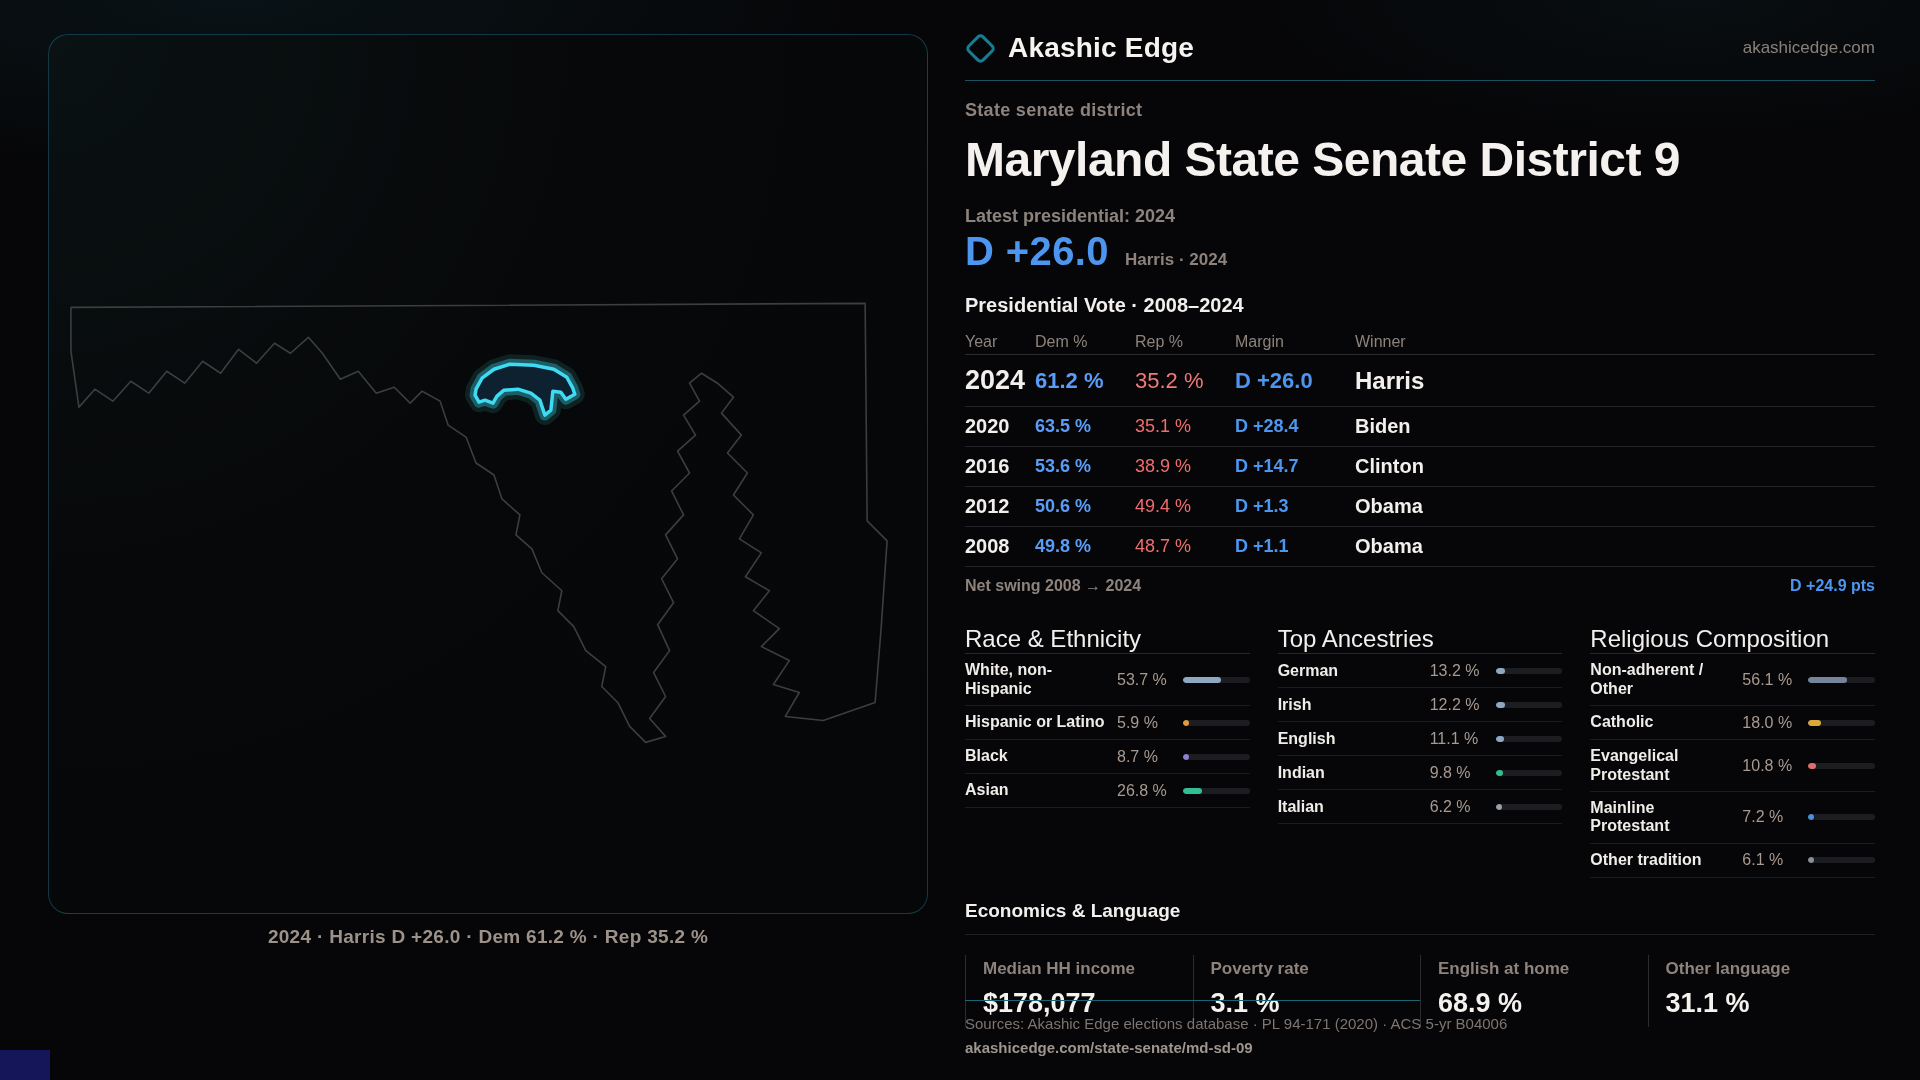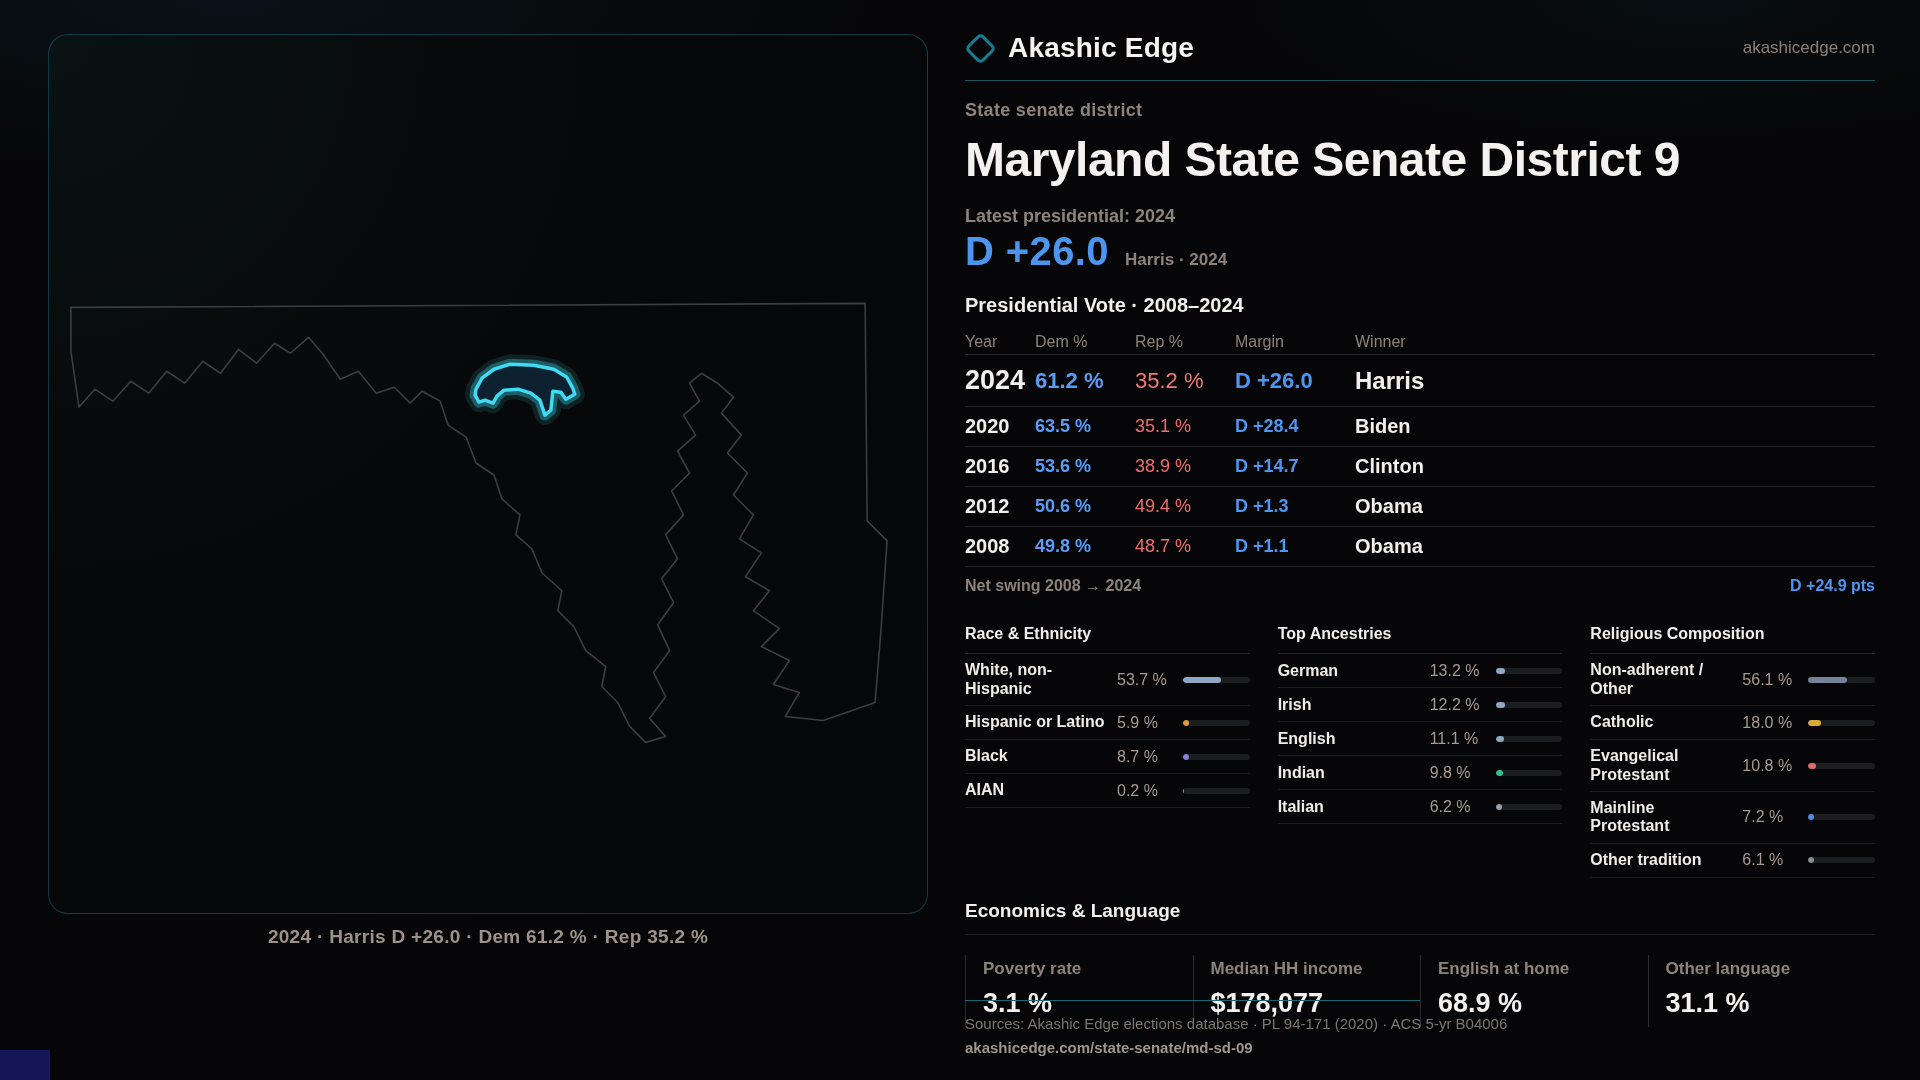--- a/index.html
+++ b/index.html
@@ -77,21 +77,21 @@
   .trow.emph .c-year { font-size:27px; }
   .trow.emph .c-rep  { color:#f07a78; }
   .trow.emph .c-winner { font-size:24px; }
 
   .netswing-row { display:flex; align-items:baseline; margin-top:10px; padding-bottom:14px; }
   .ns-label { color:#8d837c; font-size:16px; font-weight:700; }
   .ns-value { margin-left:auto; color:#4d96f0; font-size:16px; font-weight:700; }
 
   
   .demo-grid { display:grid; grid-template-columns:repeat(3,1fr); gap:28px; margin-top:16px; }
-  .demo-col h3 { font-size:16px; font-weight:700; color:#f2efec; padding-bottom:10px; border-bottom:1px solid #26262b; }
+  .demo-col h3 { font-size:24px; font-weight:400; color:#f2efec; border-bottom:1px solid #26262b; }
   .demo-row {
     display:grid; grid-template-columns:144px 58px 1fr; gap:8px; align-items:center;
     padding:7px 0; border-bottom:1px solid #1c1c20; min-height:34px;
   }
   .demo-label { font-size:16px; font-weight:700; line-height:1.15; color:#f0ede9; }
   .demo-value { font-size:16px; color:#a89a90; }
   .bar-track { height:6px; background:#1c1d21; border-radius:3px; position:relative; overflow:hidden; }
   .bar-fill  { position:absolute; left:0; top:0; height:6px; border-radius:3px; }
 
   
@@ -227,24 +227,24 @@
           </div>
         </div>
         <div class="demo-row">
           <span class="demo-label">Black</span>
           <span class="demo-value">8.7 %</span>
           <div class="bar-track">
             <span class="bar-fill" style="width: 6px; background: rgb(139, 127, 214);"></span>
           </div>
         </div>
         <div class="demo-row">
-          <span class="demo-label">AIAN</span>
-          <span class="demo-value">0.2 %</span>
-          <div class="bar-track">
-            <span class="bar-fill" style="width: 1px; background: rgb(138, 143, 150);"></span>
+          <span class="demo-label">Asian</span>
+          <span class="demo-value">26.8 %</span>
+          <div class="bar-track">
+            <span class="bar-fill" style="width: 19px; background: rgb(47, 191, 146);"></span>
           </div>
         </div>
       </div>
       <div class="demo-col">
         <h3>Top Ancestries</h3>
         <div class="demo-row">
           <span class="demo-label">German</span>
           <span class="demo-value">13.2 %</span>
           <div class="bar-track">
             <span class="bar-fill" style="width: 9px; background: rgb(142, 167, 194);"></span>
@@ -316,26 +316,26 @@
             <span class="bar-fill" style="width: 6px; background: rgb(138, 144, 150);"></span>
           </div>
         </div>
       </div>
     </div>
 
   <div class="econ-title">Economics &amp; Language</div>
   <div class="econ-hr"></div>
   <div class="stats-grid">
       <div class="stat-cell">
+        <div class="stat-label">Median HH income</div>
+        <div class="stat-value">$178,077</div>
+      </div>
+      <div class="stat-cell">
         <div class="stat-label">Poverty rate</div>
         <div class="stat-value">3.1 %</div>
-      </div>
-      <div class="stat-cell">
-        <div class="stat-label">Median HH income</div>
-        <div class="stat-value">$178,077</div>
       </div>
       <div class="stat-cell">
         <div class="stat-label">English at home</div>
         <div class="stat-value">68.9 %</div>
       </div>
       <div class="stat-cell">
         <div class="stat-label">Other language</div>
         <div class="stat-value">31.1 %</div>
       </div>
     </div>

